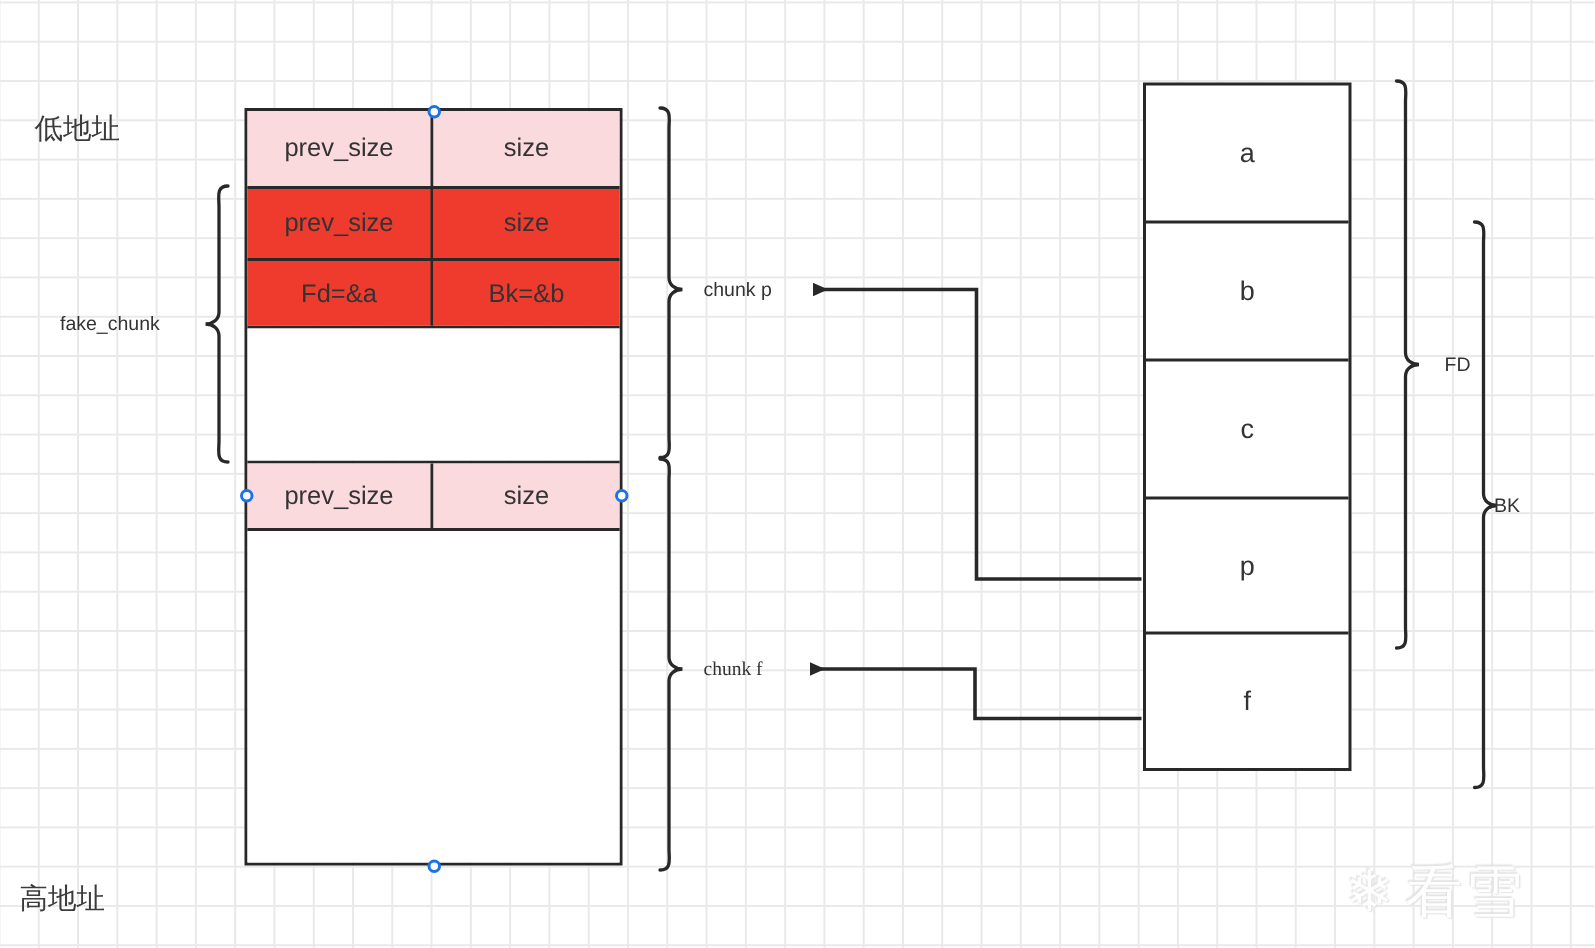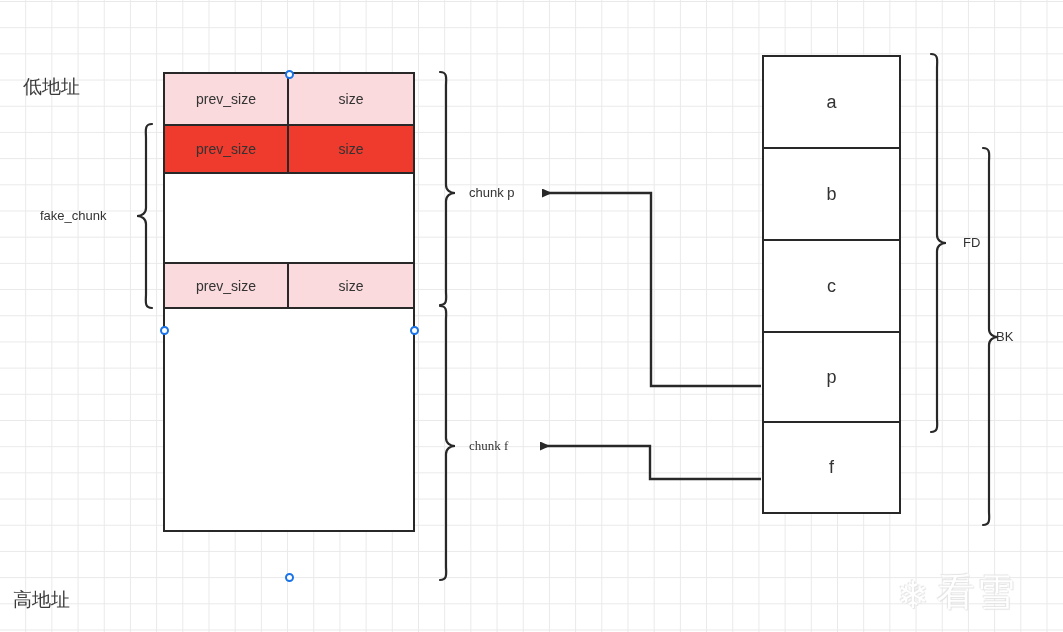--- a/index.html
+++ b/index.html
@@ -54,21 +54,21 @@
   }
   .mrow + .mrow {
     border-top: 2.5px solid #282828;
   }
   .mcell {
     flex: 1 1 50%;
     box-sizing: border-box;
     display: flex;
     align-items: center;
     justify-content: center;
-    font-size: 14px;
+    font-size: 17px;
     color: #333333;
   }
   .mcell.left {
     border-right: 2.5px solid #282828;
   }
   .mcell.nodiv {
     border-right: none;
   }
   .r-pink  { background: #fadadd; }
   .r-red   { background: #ee3b2e; }
@@ -109,21 +109,20 @@
     line-height: 1;
     color: #ffffff;
     text-shadow: 0 0 1px #dfdfdf, 1px 1px 1px #e3e3e3, -1px -1px 1px #e3e3e3;
   }
   .wm-text {
     font-size: 38px;
     line-height: 1;
     letter-spacing: 2px;
     color: #ffffff;
     text-shadow: 0 0 1px #dcdcdc, 1px 1px 1px #e2e2e2, -1px -1px 1px #e2e2e2;
-    font-family: Liberation Mono, monospace;
   }
   .handle {
     position: absolute;
     width: 9px;
     height: 9px;
     margin-left: -4.5px;
     margin-top: -4.5px;
     border-radius: 50%;
     border: 2px solid #1a73e8;
     background: #ffffff;
@@ -144,20 +143,24 @@
     <div class="mrow" style="height:50px;">
       <div class="mcell left r-pink">prev_size</div>
       <div class="mcell r-pink">size</div>
     </div>
 
     <div class="mrow" style="height:48px;">
       <div class="mcell left r-red">prev_size</div>
       <div class="mcell r-red">size</div>
     </div>
 
+    <div class="mrow" style="height:45px;">
+      <div class="mcell left r-red">Fd=&amp;a</div>
+      <div class="mcell r-red">Bk=&amp;b</div>
+    </div>
 
     <div class="mrow" style="height:90px;">
       <div class="mcell left nodiv r-white"></div>
       <div class="mcell r-white"></div>
     </div>
 
     <div class="mrow" style="height:45px;">
       <div class="mcell left r-pink">prev_size</div>
       <div class="mcell r-pink">size</div>
     </div>

